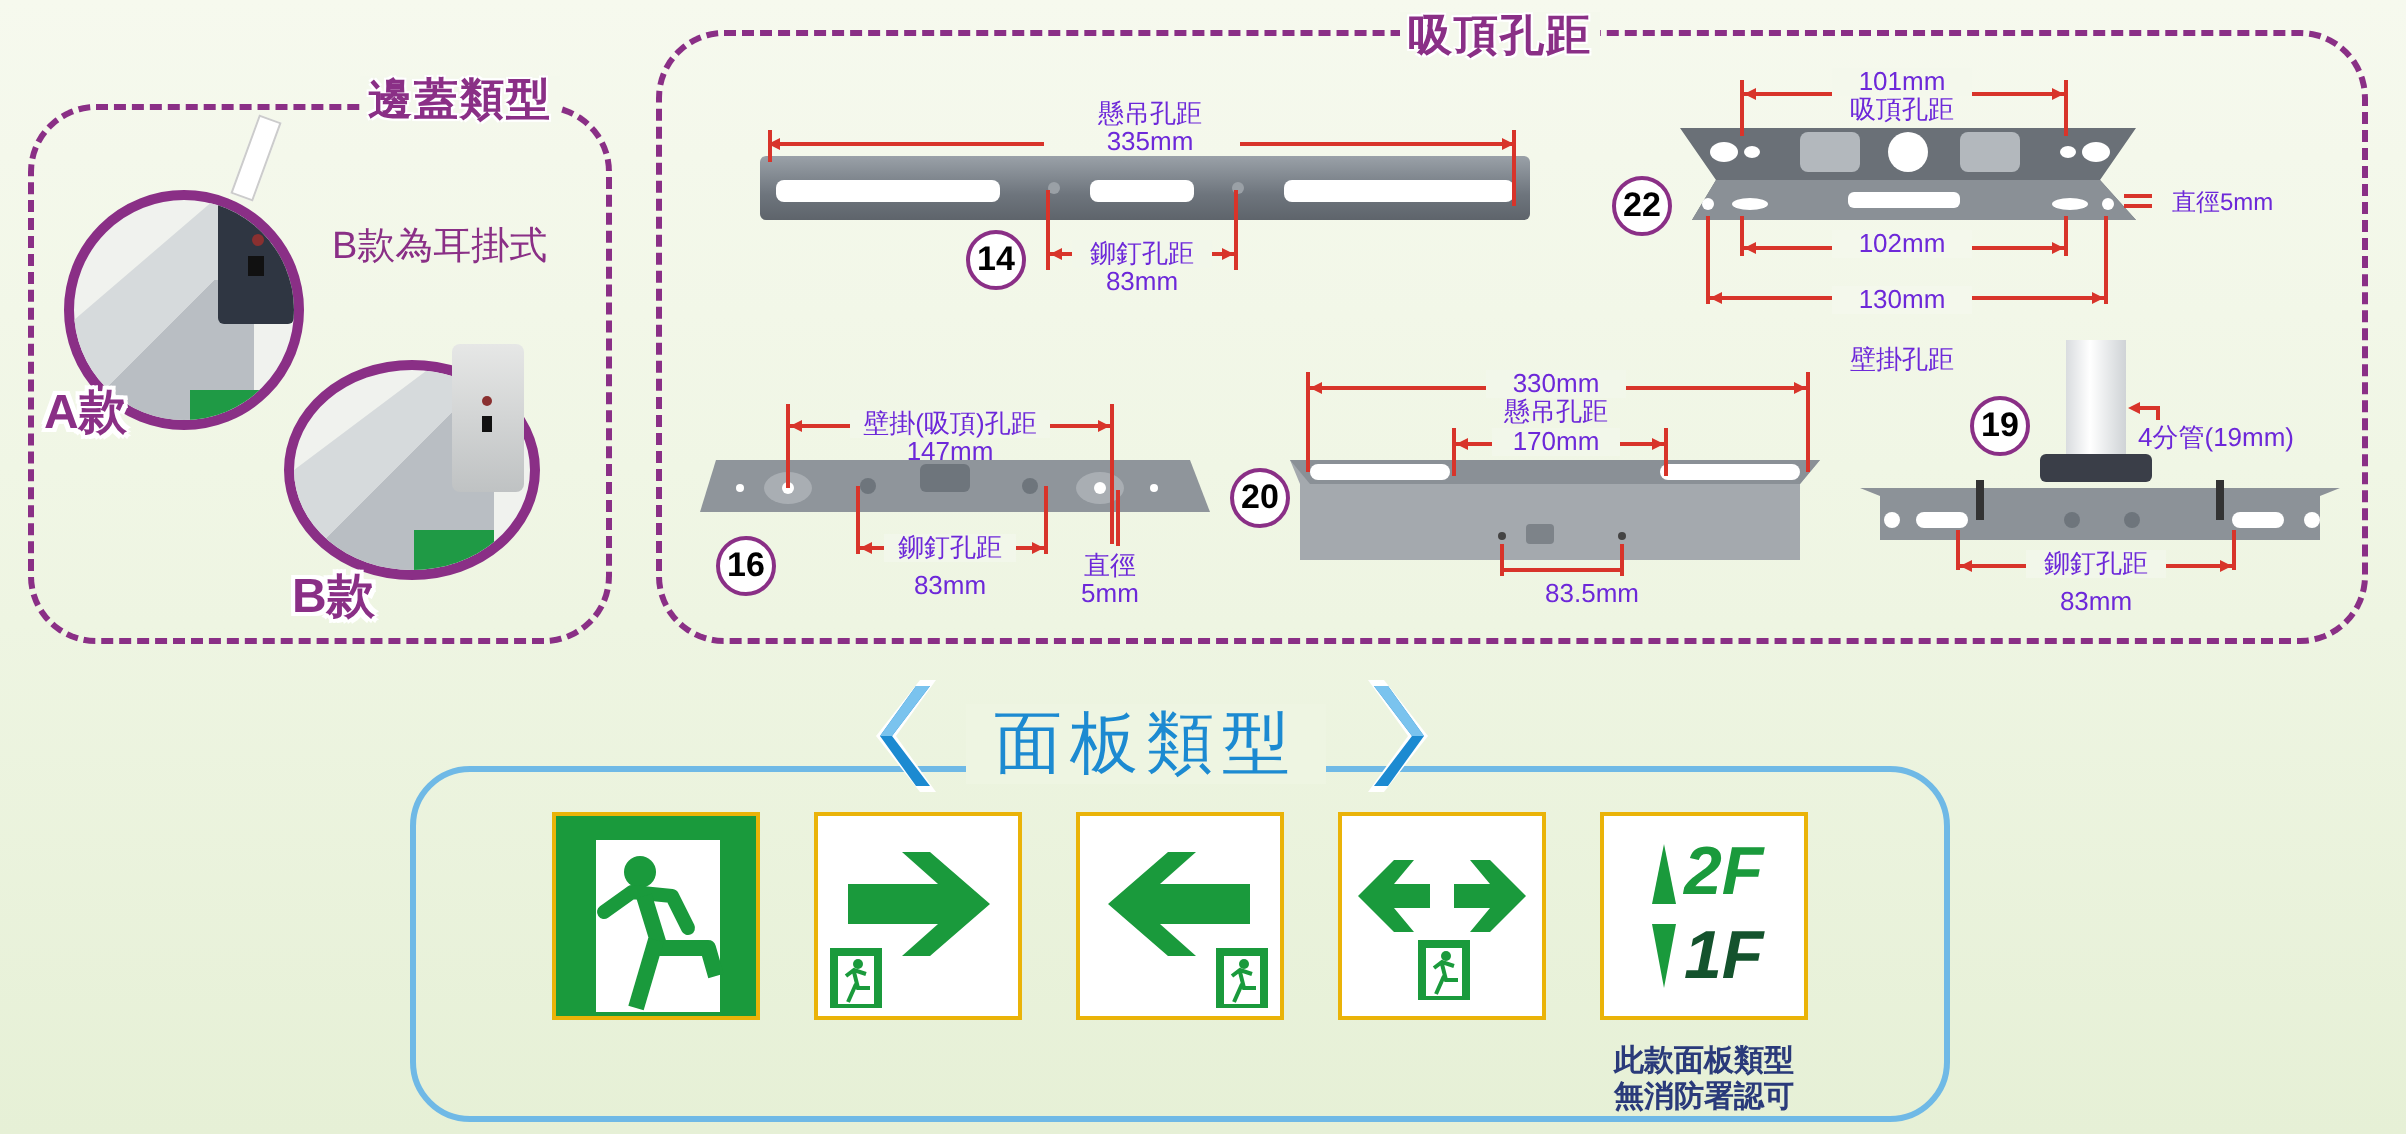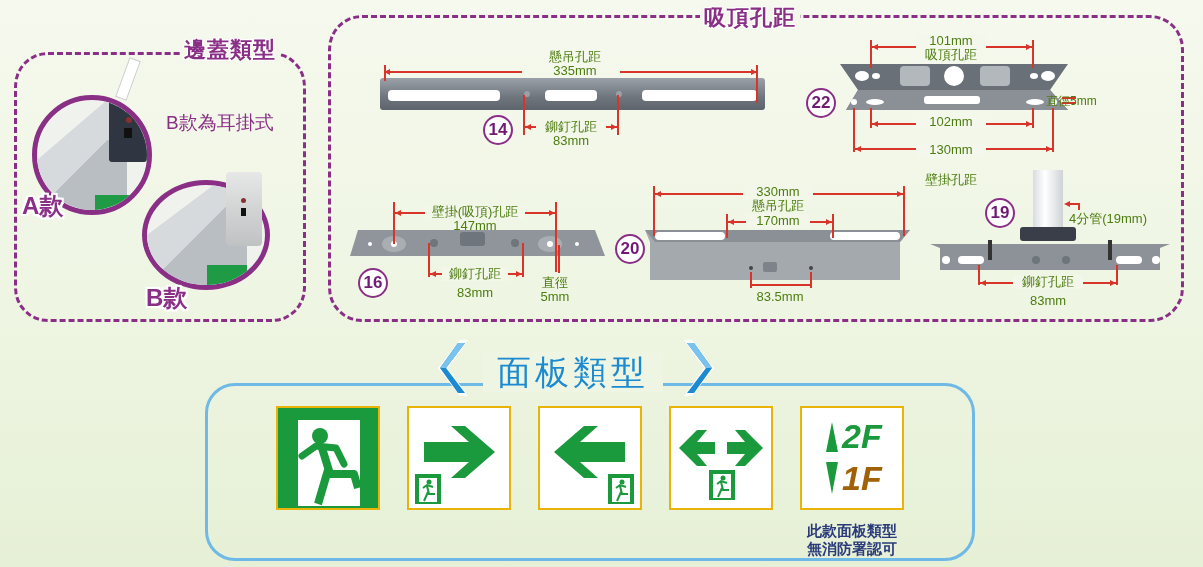--- a/index.html
+++ b/index.html
@@ -10,22 +10,22 @@
   .dash-box{position:absolute;border:3px dashed #8a2f86;border-radius:34px;box-sizing:border-box;}
   .sec-title{position:absolute;font-weight:bold;color:#8a2f86;font-size:22px;letter-spacing:1px;
     background:#f4f8ec;padding:0 4px;line-height:24px;
     text-shadow:-1px -1px 0 #fff,1px -1px 0 #fff,-1px 1px 0 #fff,1px 1px 0 #fff,0 0 2px #fff;}
   .circle-photo{position:absolute;border-radius:50%;border:5px solid #8a2f86;box-sizing:border-box;overflow:hidden;
     background:#f0f2ee;}
   .variant-label{position:absolute;font-size:24px;font-weight:bold;color:#8a2f86;
     text-shadow:-2px -2px 0 #fff,2px -2px 0 #fff,-2px 2px 0 #fff,2px 2px 0 #fff,0 2px 0 #fff,2px 0 0 #fff,0 -2px 0 #fff,-2px 0 0 #fff;}
   .note{position:absolute;font-size:19px;color:#8a2f86;}
   .badge{position:absolute;width:30px;height:30px;border-radius:50%;border:2.5px solid #8a2f86;background:#fff;
-    color:#701a75;font-weight:bold;font-size:17px;display:flex;align-items:center;justify-content:center;box-sizing:border-box;}
-  .dim{position:absolute;font-size:13px;color:#4d7c0f;text-align:center;line-height:14px;white-space:nowrap;}
+    color:#000000;font-weight:bold;font-size:17px;display:flex;align-items:center;justify-content:center;box-sizing:border-box;}
+  .dim{position:absolute;font-size:13px;color:#6d28d9;text-align:center;line-height:14px;white-space:nowrap;}
   .redline{position:absolute;background:#d8342a;}
   .redv{position:absolute;background:#d8342a;width:1.5px;}
   .arrowL{position:absolute;width:0;height:0;border-top:3px solid transparent;border-bottom:3px solid transparent;border-right:6px solid #d8342a;}
   .arrowR{position:absolute;width:0;height:0;border-top:3px solid transparent;border-bottom:3px solid transparent;border-left:6px solid #d8342a;}
   .plate{position:absolute;background:linear-gradient(180deg,#9aa1a8,#6e757d 60%,#5e646b);border-radius:3px;}
   .slot{position:absolute;background:#fff;border-radius:4px;}
   .hole{position:absolute;background:#fff;border-radius:50%;}
   .panel-box{position:absolute;border:3px solid #6fb9e6;border-radius:30px;box-sizing:border-box;}
   .panel-title{position:absolute;font-size:34px;color:#1c8ad1;letter-spacing:4px;background:#eef5e2;padding:0 14px;line-height:40px;}
   .chev{position:absolute;width:34px;height:56px;}
@@ -129,21 +129,21 @@
   <div class="dim" style="left:916px;top:115px;width:70px;background:#f4f8ec;">102mm</div>
   <div class="dim" style="left:916px;top:129px;width:70px;margin-top:44px;">壁掛孔距</div>
   <div class="redv" style="left:853px;top:108px;height:44px;"></div>
   <div class="redv" style="left:1052px;top:108px;height:44px;"></div>
   <div class="redline" style="left:855px;top:148px;width:197px;height:1.5px;"></div>
   <div class="arrowL" style="left:855px;top:146px;"></div>
   <div class="arrowR" style="left:1046px;top:146px;"></div>
   <div class="dim" style="left:916px;top:143px;width:70px;background:#f4f8ec;">130mm</div>
   <div class="redline" style="left:1062px;top:97px;width:14px;height:1.5px;"></div>
   <div class="redline" style="left:1062px;top:102px;width:14px;height:1.5px;"></div>
-  <div class="dim" style="left:1046px;top:94px;text-align:left;font-size:12px;">
+  <div class="dim" style="left:1086px;top:94px;text-align:left;font-size:12px;">
     <span>直徑</span><span>5mm</span>
   </div>
   <div class="badge" style="left:806px;top:88px;">22</div>
 </div>
 
 <div>
   <div class="abs" style="left:350px;top:230px;width:255px;height:28px;">
     <svg width="255" height="28" viewBox="0 0 255 28">
       <polygon points="8,0 245,0 255,26 0,26" fill="#8f959b"></polygon>
       <ellipse cx="44" cy="14" rx="12" ry="8" fill="#a9aeb3"></ellipse>
@@ -198,21 +198,21 @@
   <div class="dim" style="left:743px;top:199px;width:70px;">懸吊孔距</div>
   <div class="redv" style="left:726px;top:214px;height:24px;"></div>
   <div class="redv" style="left:832px;top:214px;height:24px;"></div>
   <div class="redline" style="left:728px;top:221px;width:104px;height:1.5px;"></div>
   <div class="arrowL" style="left:728px;top:219px;"></div>
   <div class="arrowR" style="left:826px;top:219px;"></div>
   <div class="dim" style="left:746px;top:214px;width:64px;background:#f2f7ea;">170mm</div>
   <div class="redv" style="left:750px;top:272px;height:16px;"></div>
   <div class="redv" style="left:810px;top:272px;height:16px;"></div>
   <div class="redline" style="left:752px;top:284px;width:58px;height:1.5px;"></div>
-  <div class="dim" style="left:747px;top:290px;width:66px;">83.5mm</div>
+  <div class="dim" style="left:763px;top:290px;width:66px;">83.5mm</div>
   <div class="badge" style="left:615px;top:234px;">20</div>
 </div>
 
 <div>
   <div class="abs" style="left:1033px;top:170px;width:30px;height:60px;background:linear-gradient(90deg,#d9dcdf,#fff 40%,#cfd3d6);"></div>
   <div class="abs" style="left:1020px;top:227px;width:56px;height:14px;background:#3a3e48;border-radius:3px;"></div>
   <div class="abs" style="left:930px;top:240px;width:240px;height:32px;">
     <svg width="240" height="32" viewBox="0 0 240 32">
       <polygon points="0,4 240,4 230,8 230,30 10,30 10,8" fill="#8c9298"></polygon>
       <ellipse cx="16" cy="20" rx="4" ry="4" fill="#fff"></ellipse>
@@ -295,16 +295,16 @@
     <path d="M46,76 L50,73 L56,75 M50,74 L52,82 L58,82 M51,80 L47,89" stroke="#1a9a3c" stroke-width="2" fill="none"></path>
   </svg>
 </div>
 
 <div class="sign" style="left:800px;top:406px;">
   <svg width="100" height="100" viewBox="0 0 100 100">
     <polygon points="30,14 36,44 24,44" fill="#1a9a3c"></polygon>
     <polygon points="24,54 36,54 30,86" fill="#1a9a3c"></polygon>
   </svg>
   <div class="abs" style="left:40px;top:10px;font-size:34px;font-weight:bold;color:#1a9a3c;line-height:36px;">2F</div>
-  <div class="abs" style="left:40px;top:52px;font-size:34px;font-weight:bold;color:#a16207;line-height:36px;">1F</div>
+  <div class="abs" style="left:40px;top:52px;font-size:34px;font-weight:bold;color:#14532d;line-height:36px;">1F</div>
 </div>
 <div class="sign-note" style="left:796px;top:522px;width:112px;">此款面板類型</div>
 <div class="sign-note" style="left:796px;top:540px;width:112px;">無消防署認可</div>
 
 </body></html>

